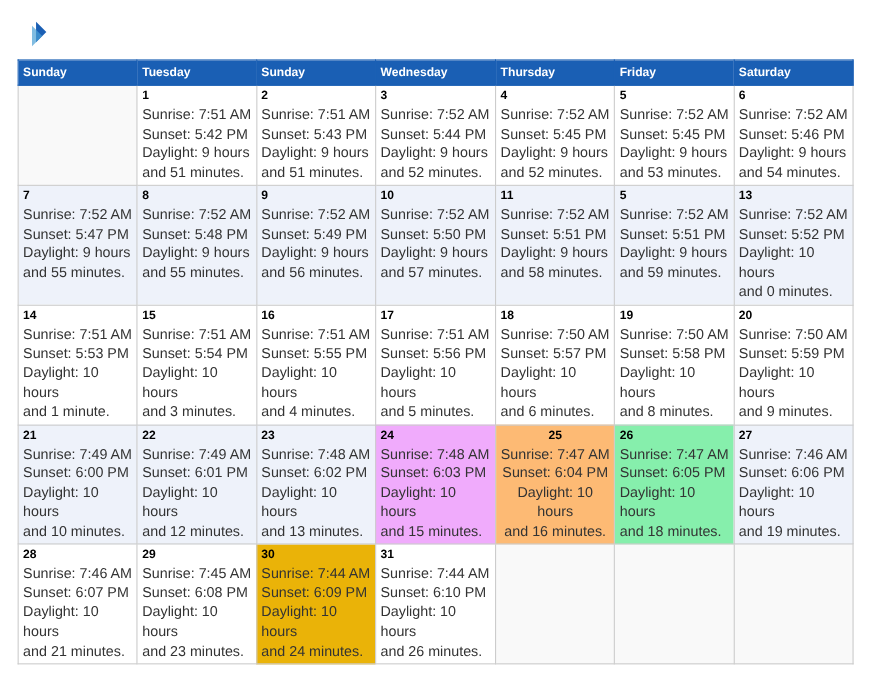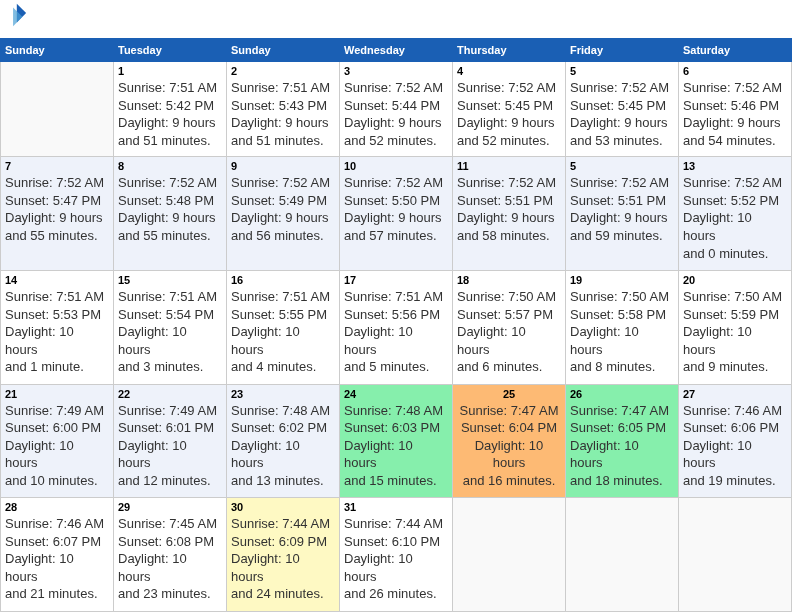--- a/index.html
+++ b/index.html
@@ -6,20 +6,21 @@
     body {
       font-family: Arial, sans-serif;
       background: #fff;
       width: 792px;
       height: 612px;
       overflow: hidden;
     }
     .page {
       width: 792px;
       height: 612px;
+      padding: 16px;
       display: flex;
       flex-direction: column;
     }
     .header {
       display: flex;
       justify-content: space-between;
       align-items: flex-start;
       margin-bottom: 10px;
     }
     .logo {
@@ -291,21 +292,21 @@
 Daylight: 10 hours
 and 12 minutes.</div>
           </td>
           <td style="background-color: rgb(238, 242, 250);">
             <span class="day-num">23</span>
             <div class="day-info" style="white-space: pre-line;">Sunrise: 7:48 AM
 Sunset: 6:02 PM
 Daylight: 10 hours
 and 13 minutes.</div>
           </td>
-          <td style="background-color: #86efac;">
+          <td style="background-color: #f0abfc;">
             <span class="day-num">24</span>
             <div class="day-info" style="white-space: pre-line;">Sunrise: 7:48 AM
 Sunset: 6:03 PM
 Daylight: 10 hours
 and 15 minutes.</div>
           </td>
           <td style="background-color: #fdba74; text-align: center;">
             <span class="day-num">25</span>
             <div class="day-info" style="white-space: pre-line;">Sunrise: 7:47 AM
 Sunset: 6:04 PM
@@ -335,21 +336,21 @@
 Daylight: 10 hours
 and 21 minutes.</div>
           </td>
           <td style="background-color: rgb(255, 255, 255);">
             <span class="day-num">29</span>
             <div class="day-info" style="white-space: pre-line;">Sunrise: 7:45 AM
 Sunset: 6:08 PM
 Daylight: 10 hours
 and 23 minutes.</div>
           </td>
-          <td style="background-color: #fef9c3;">
+          <td style="background-color: #eab308;">
             <span class="day-num">30</span>
             <div class="day-info" style="white-space: pre-line;">Sunrise: 7:44 AM
 Sunset: 6:09 PM
 Daylight: 10 hours
 and 24 minutes.</div>
           </td>
           <td style="background-color: rgb(255, 255, 255);">
             <span class="day-num">31</span>
             <div class="day-info" style="white-space: pre-line;">Sunrise: 7:44 AM
 Sunset: 6:10 PM

